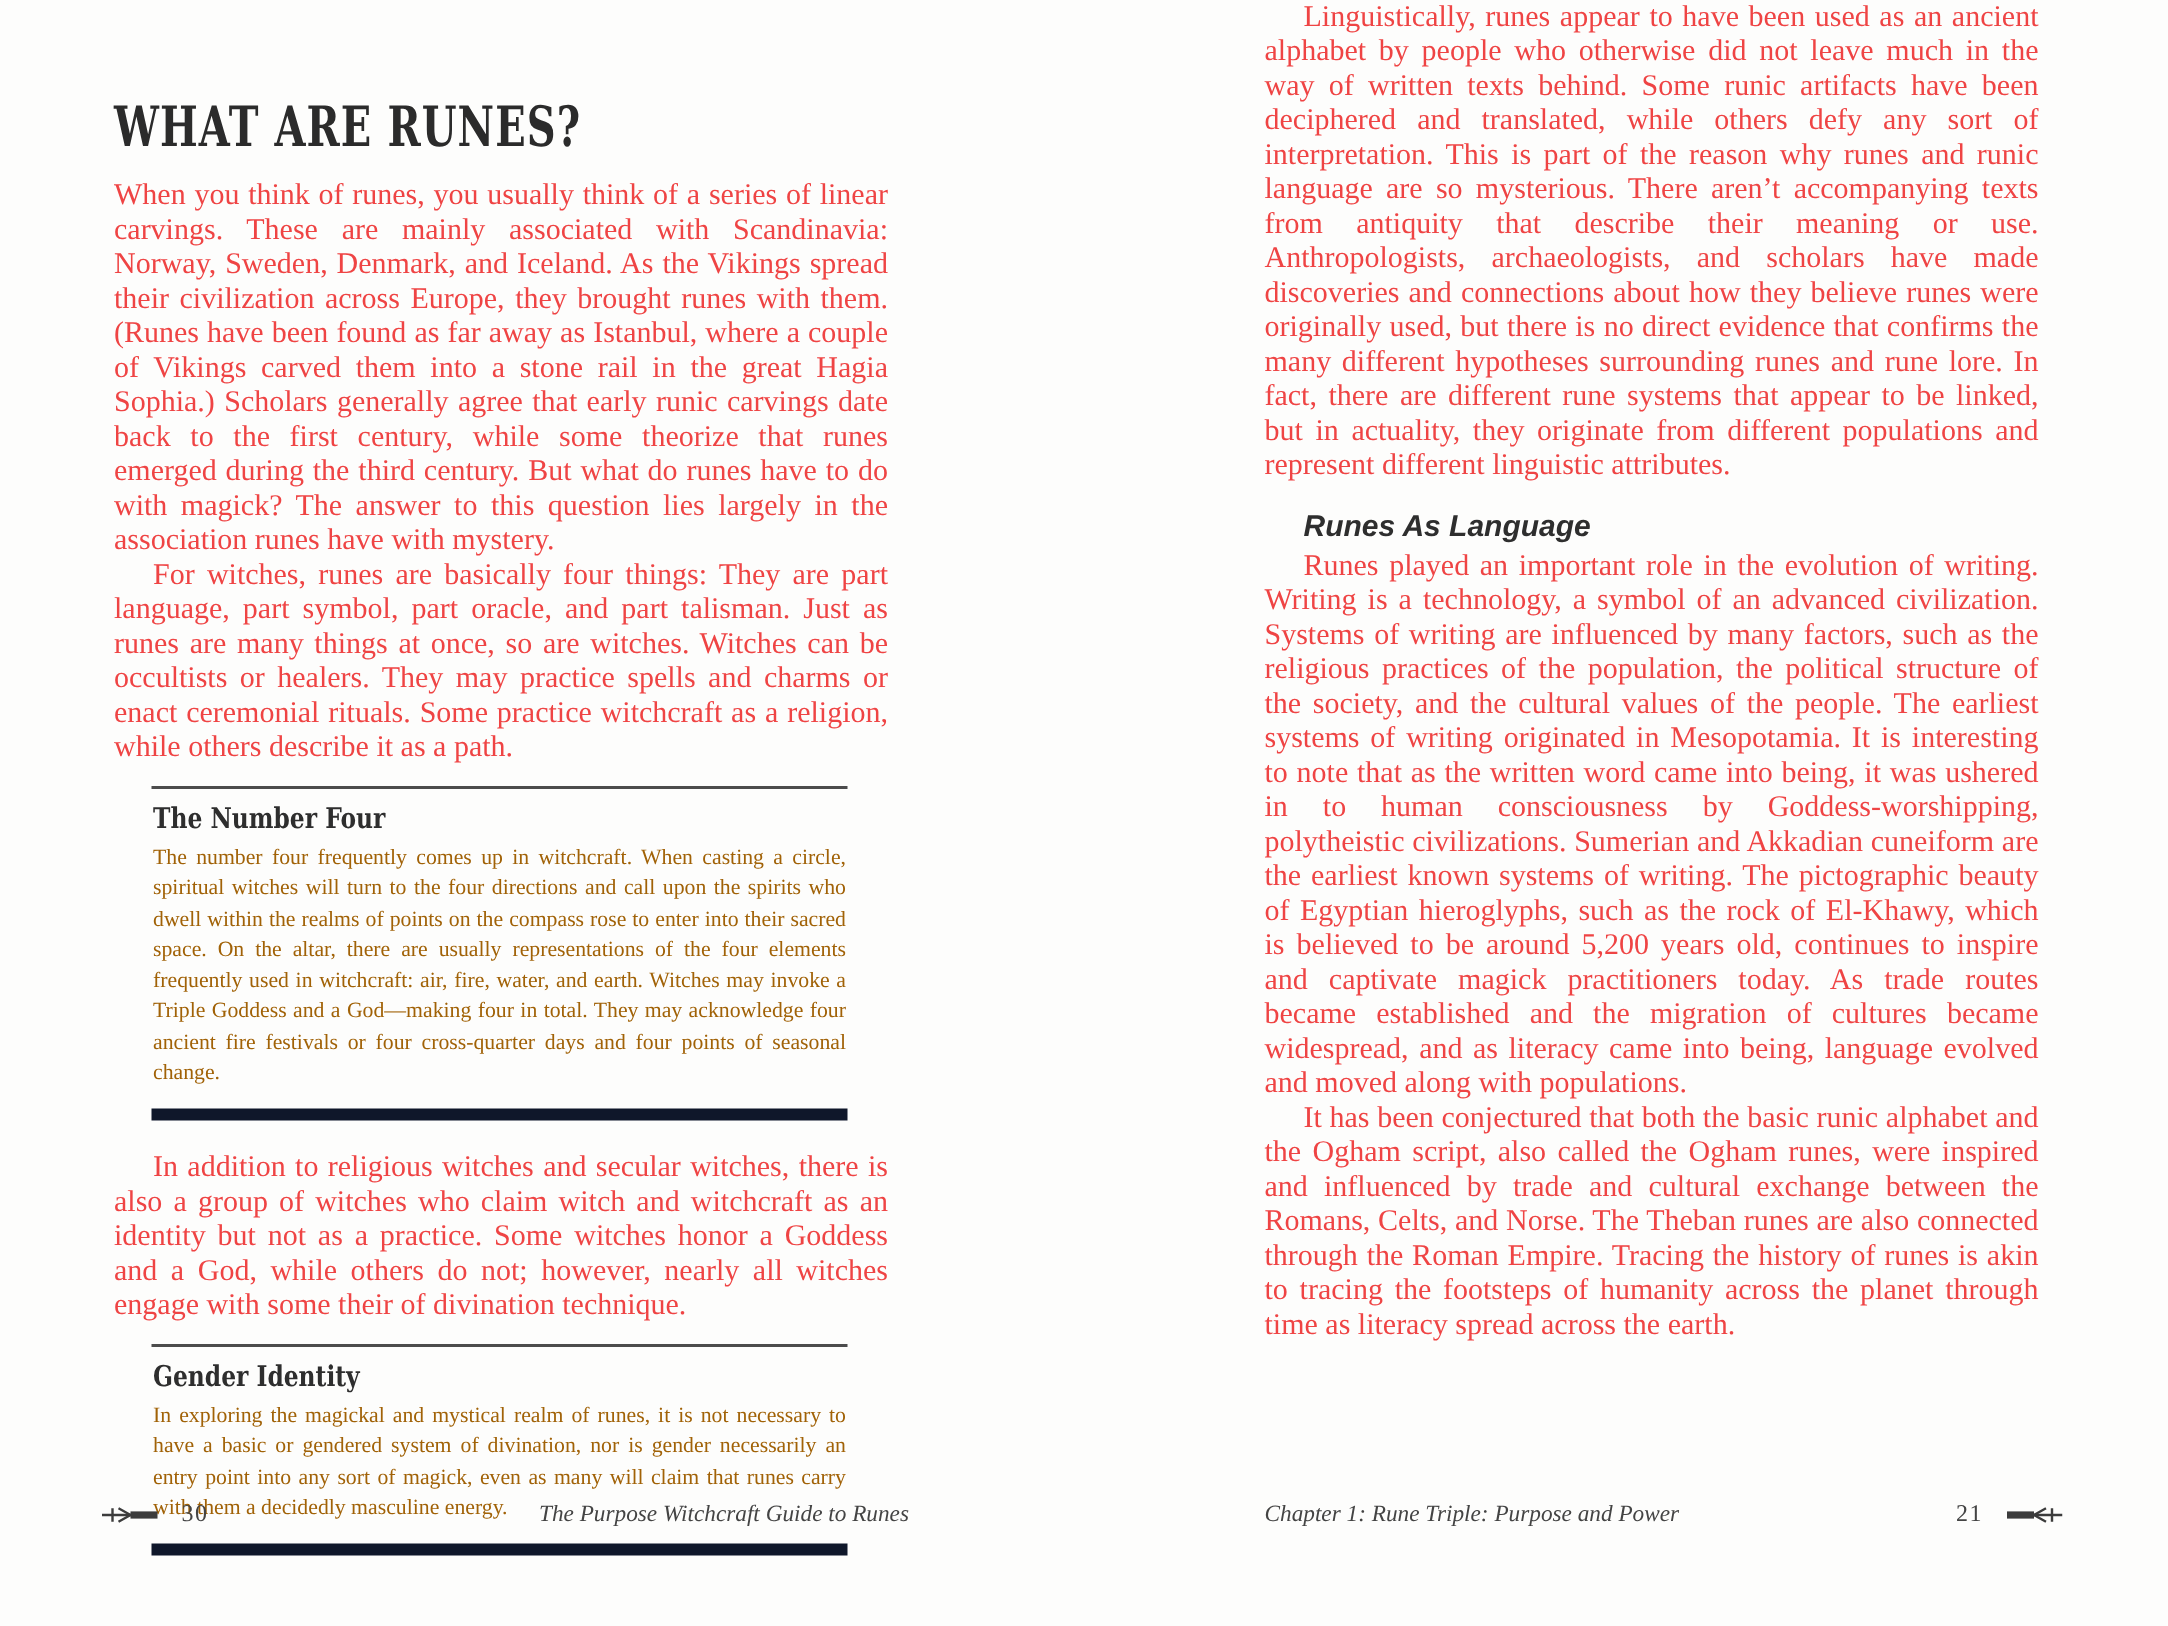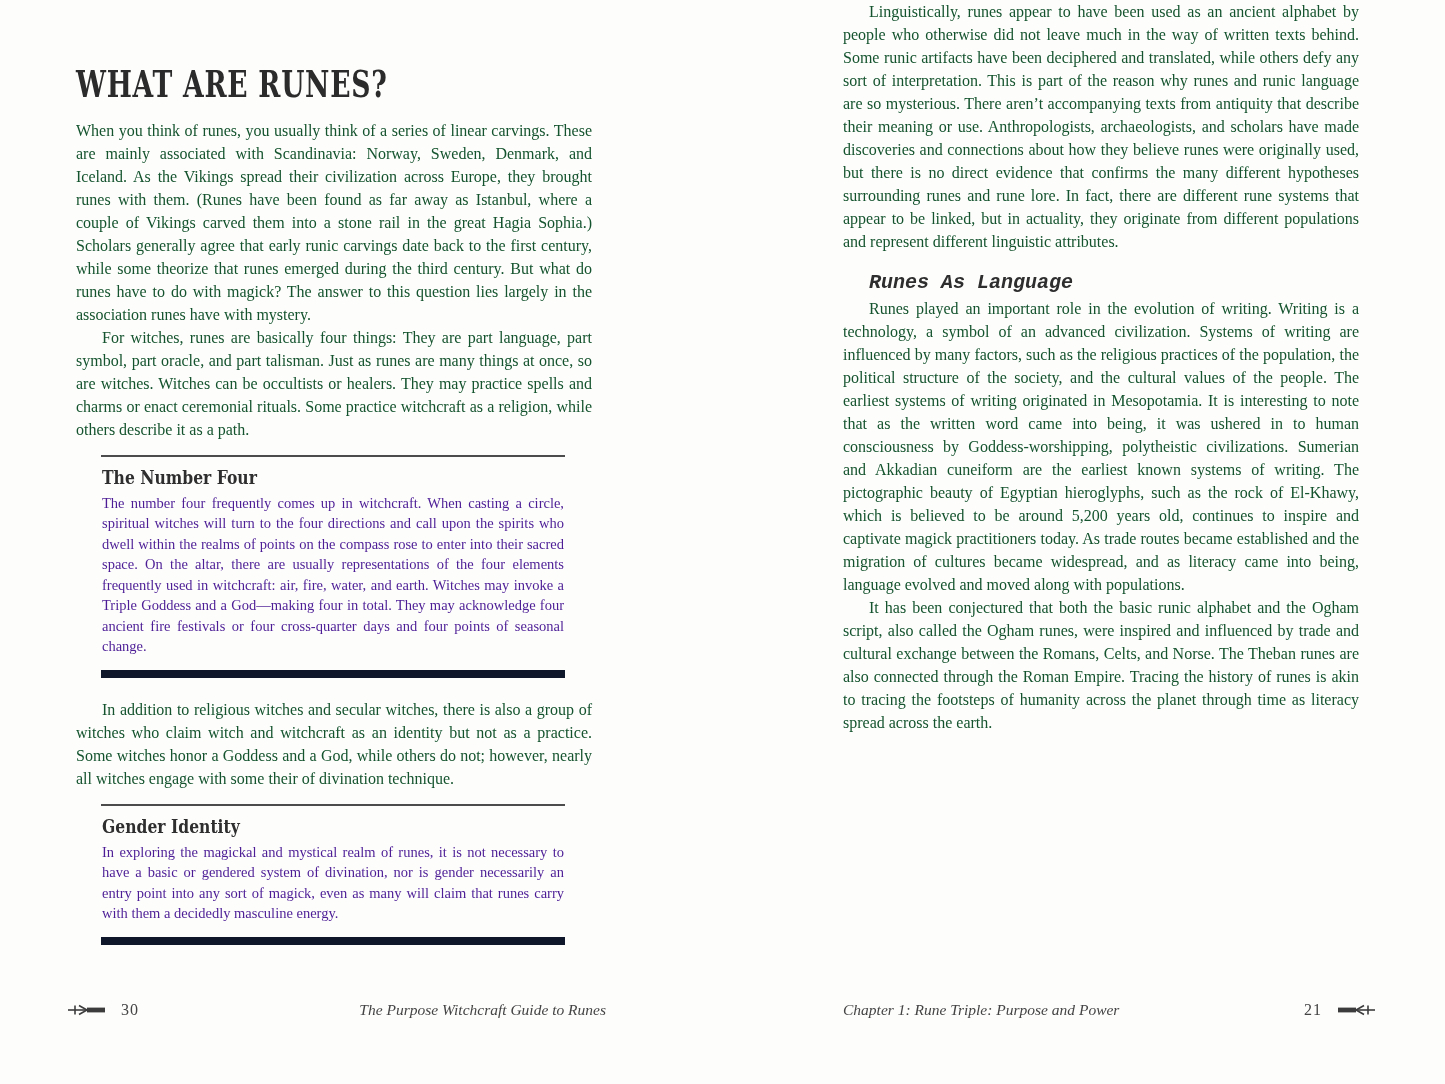--- a/index.html
+++ b/index.html
@@ -23,24 +23,24 @@
     line-height:1;
     color:#2b2b2b;
     letter-spacing:1px;
     transform:scaleX(.72);
     transform-origin:left center;
     white-space:nowrap;
   }
 
   p.body {
     margin:0;
-    font-size:16px;
+    font-size:20px;
     line-height:23px;
     text-align:justify;
-    color:#14532d;
+    color:#ef4444;
   }
   p.indent { text-indent:26px; }
   .right-first { margin-top:64px; }
 
   .rulebox {
     margin:14px 27px 20px 25px;
     border-top:2px solid #4c4c4c;
     border-bottom:8px solid #0f172a;
     padding:8px 1px 13px 1px;
   }
@@ -53,27 +53,27 @@
     color:#2e2e2e;
     transform:scaleX(.82);
     transform-origin:left center;
     white-space:nowrap;
   }
   .rulebox p {
     margin:0;
     font-size:14.5px;
     line-height:20.5px;
     text-align:justify;
-    color:#4c1d95;
+    color:#a16207;
   }
 
   .section-head {
     margin:18px 0 3px 0;
     padding-left:26px;
-    font-family:Liberation Mono, monospace;
+    font-family:Liberation Sans, sans-serif;
     font-style:italic;
     font-weight:700;
     font-size:20px;
     color:#2e2e2e;
   }
 
   .footer {
     position:absolute;
     top:1001px;
     display:flex;

